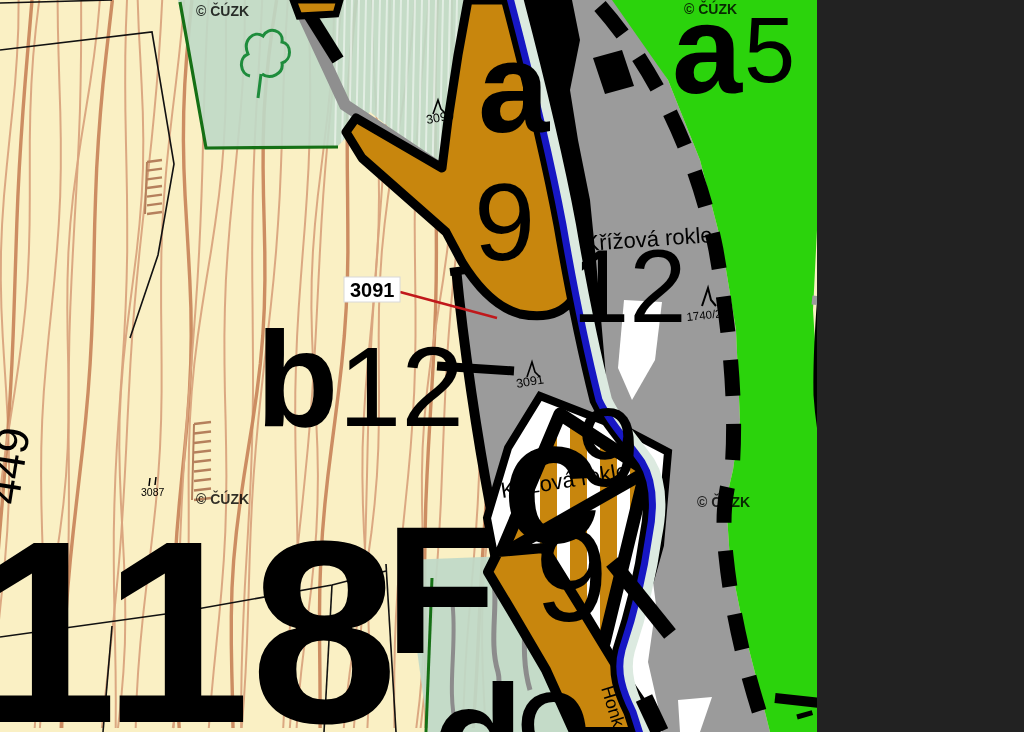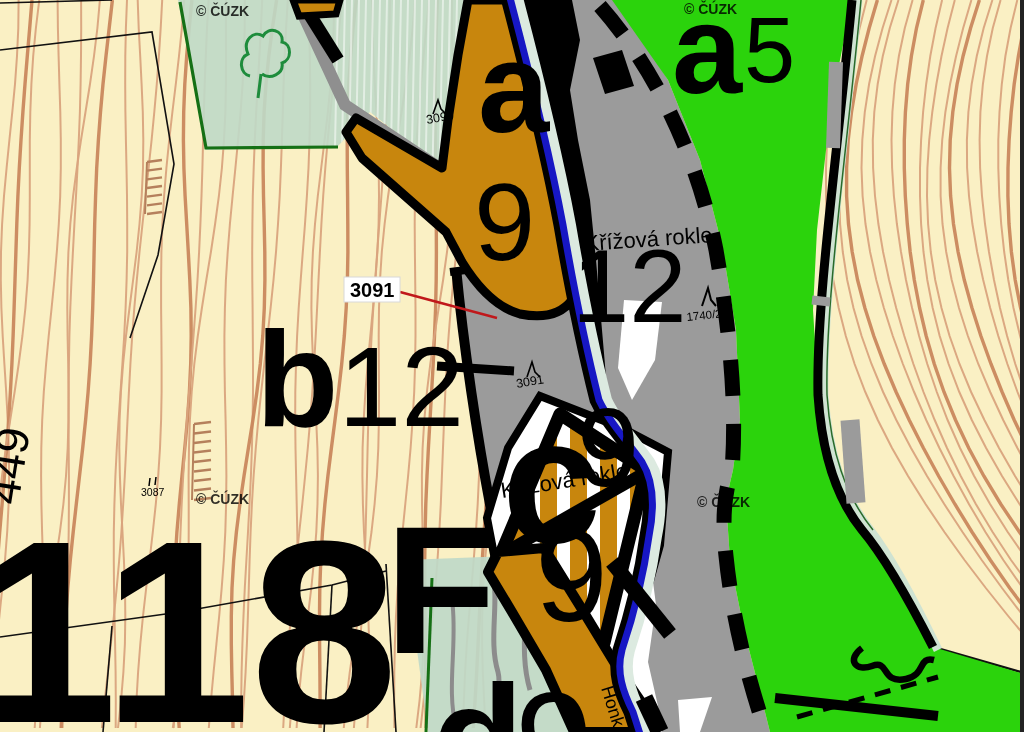--- a/index.html
+++ b/index.html
@@ -1,16 +1,16 @@
 <!DOCTYPE html>
 <html><head>
 <meta charset="utf-8">
 <style>
   html,body{margin:0;padding:0;background:#222;}
-  .stage{position:relative;width:1020px;height:732px;overflow:hidden;background:#FAF0C4;}
+  .stage{position:relative;width:817px;height:732px;overflow:hidden;background:#FAF0C4;}
   svg{position:absolute;left:0;top:0;}
   svg text{font-family:"Liberation Sans","DejaVu Sans",sans-serif;fill:#000;}
   .wm{font-weight:bold;opacity:.8;}
 </style>
 </head>
 <body>
 
 <div class="stage">
 <svg width="1024" height="732" viewBox="0 0 1024 732">
   <defs>

